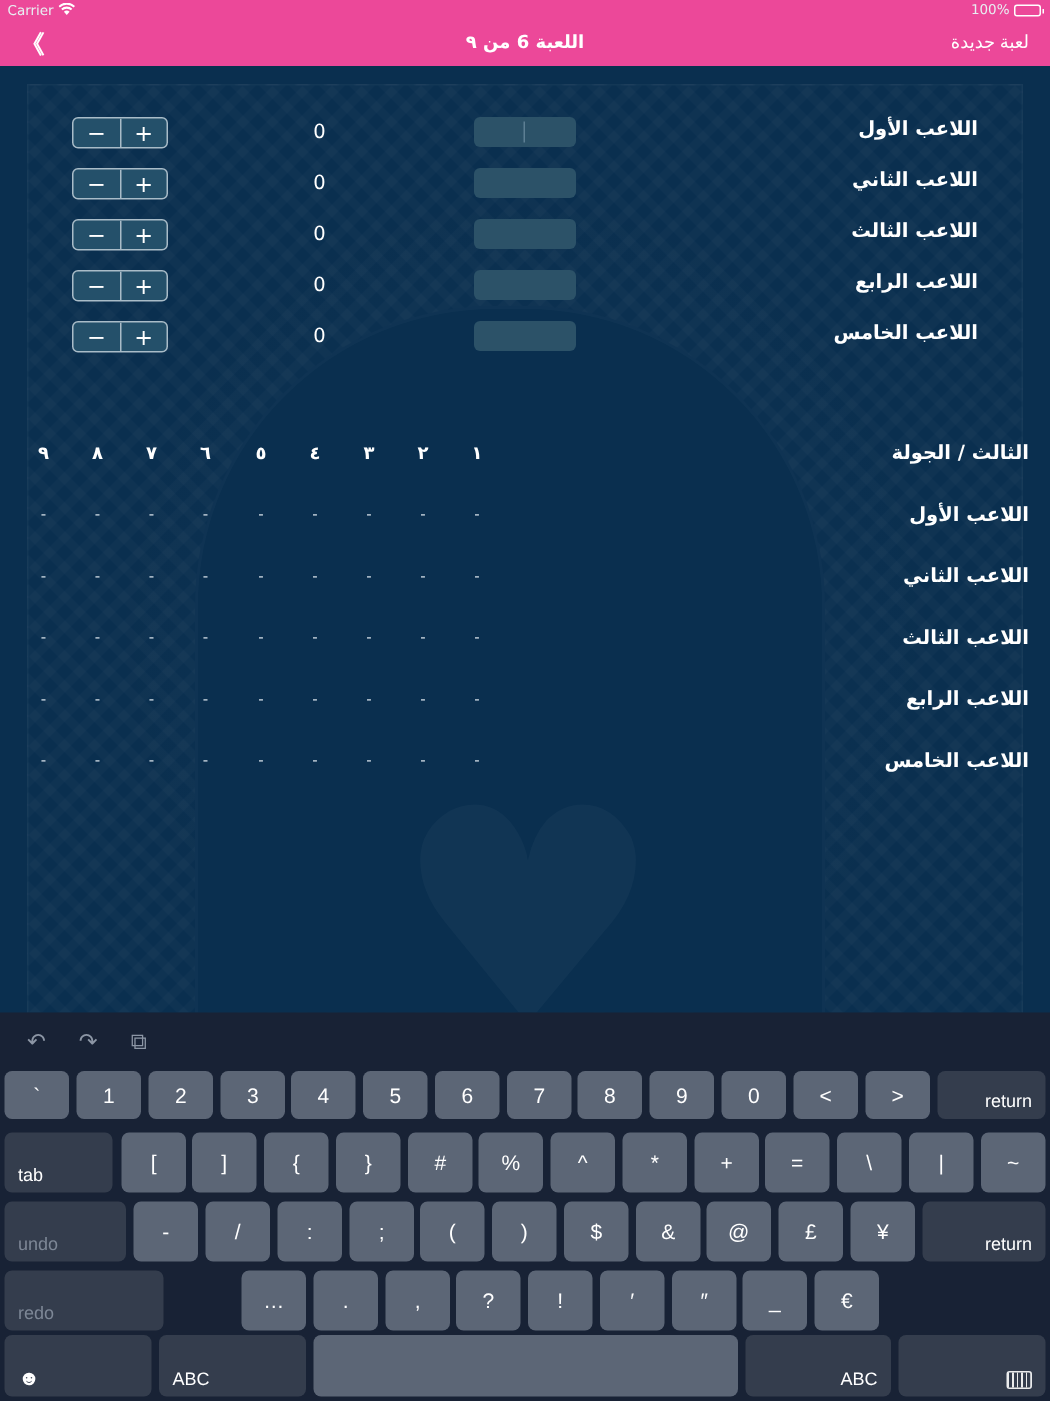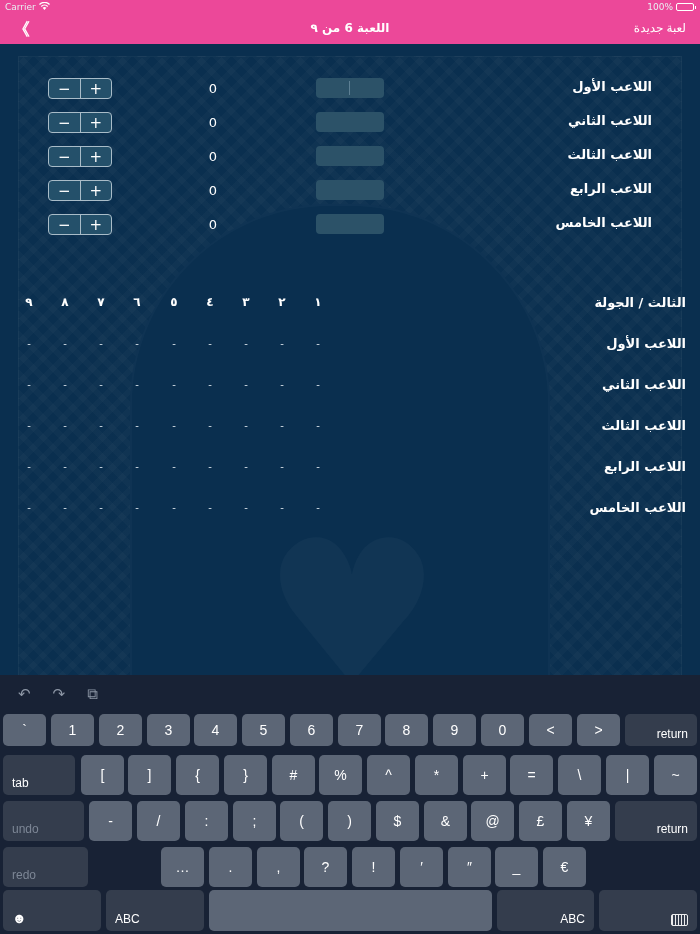--- a/index.html
+++ b/index.html
@@ -300,21 +300,21 @@
   <div class="key" style="top:126px;left:233px;width:43px;height:40px">;</div>
   <div class="key" style="top:126px;left:280px;width:43px;height:40px">(</div>
   <div class="key" style="top:126px;left:328px;width:43px;height:40px">)</div>
   <div class="key" style="top:126px;left:376px;width:43px;height:40px">$</div>
   <div class="key" style="top:126px;left:424px;width:43px;height:40px">&amp;</div>
   <div class="key" style="top:126px;left:471px;width:43px;height:40px">@</div>
   <div class="key" style="top:126px;left:519px;width:43px;height:40px">£</div>
   <div class="key" style="top:126px;left:567px;width:43px;height:40px">¥</div>
   <div class="key dark br" style="top:126px;left:615px;width:82px;height:40px">return</div>
 
-  <div class="key dark bl dim" style="top:172px;left:3px;width:85px;height:40px">redo</div>
+  <div class="key dark bl dim" style="top:172px;left:3px;width:106px;height:40px">redo</div>
   <div class="key" style="top:172px;left:161px;width:43px;height:40px">…</div>
   <div class="key" style="top:172px;left:209px;width:43px;height:40px">.</div>
   <div class="key" style="top:172px;left:257px;width:43px;height:40px">,</div>
   <div class="key" style="top:172px;left:304px;width:43px;height:40px">?</div>
   <div class="key" style="top:172px;left:352px;width:43px;height:40px">!</div>
   <div class="key" style="top:172px;left:400px;width:43px;height:40px">′</div>
   <div class="key" style="top:172px;left:448px;width:43px;height:40px">″</div>
   <div class="key" style="top:172px;left:495px;width:43px;height:40px">_</div>
   <div class="key" style="top:172px;left:543px;width:43px;height:40px">€</div>
 

